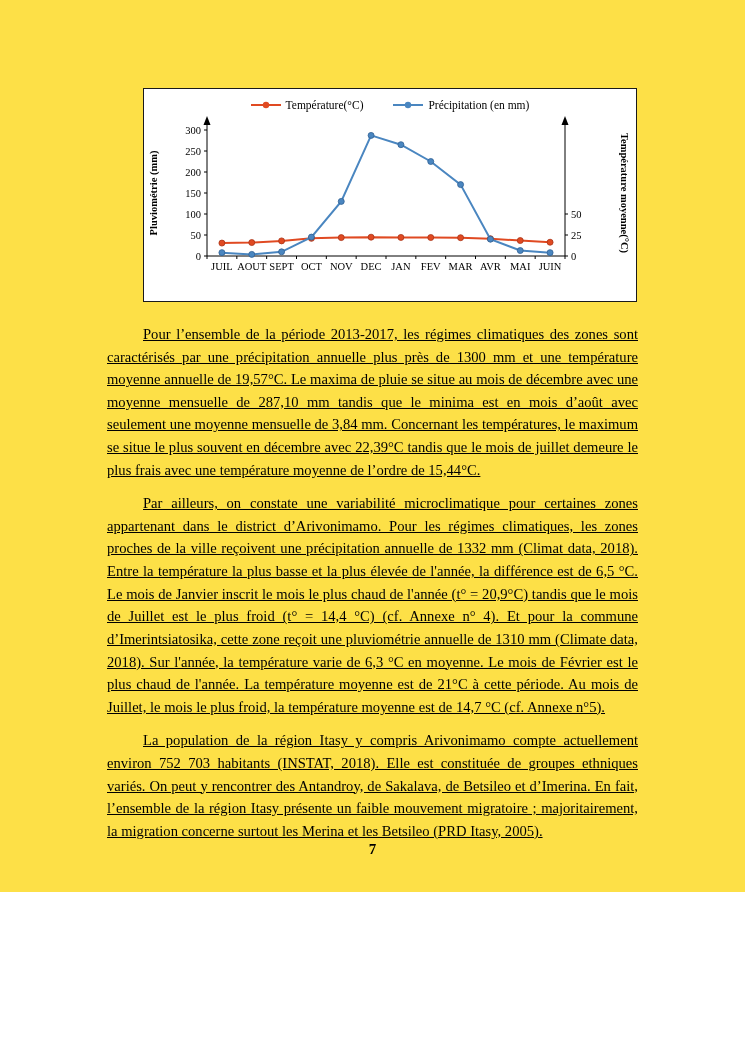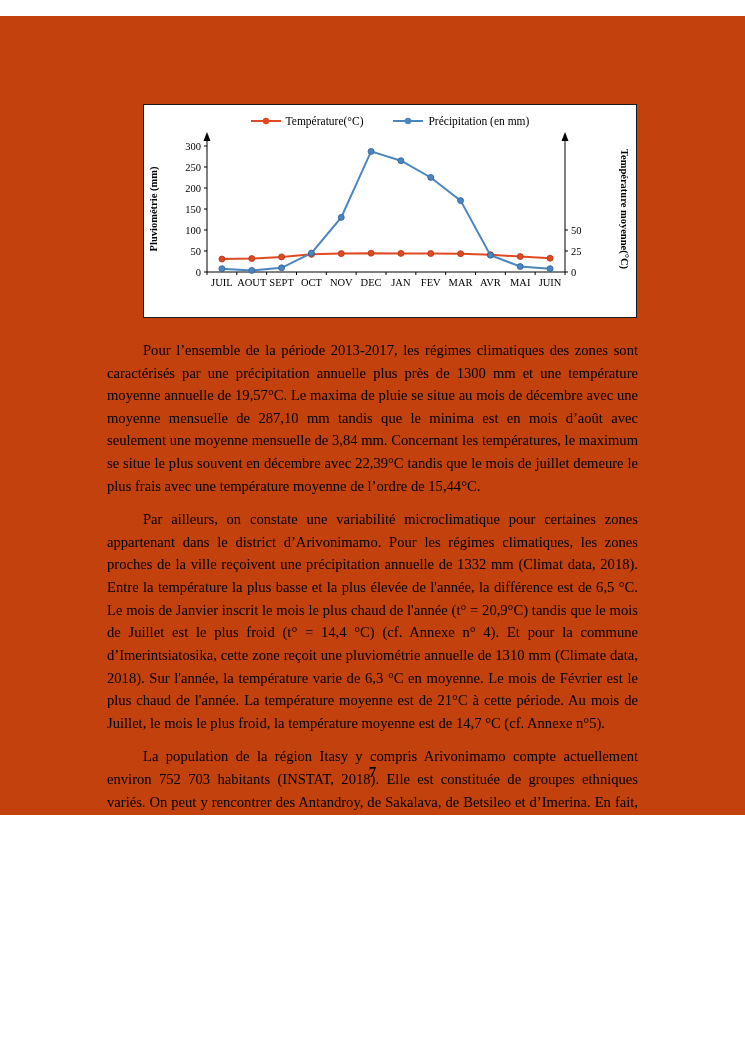--- a/index.html
+++ b/index.html
@@ -1,23 +1,22 @@
 <!DOCTYPE html>
 <html><head>
 <meta charset="utf-8">
 <style>
   html,body{margin:0;padding:0;background:#ffffff;}
   .page{
     position:relative;
-    width:745px;height:799px;
-    background:#c2410c;
+    width:745px;height:892px;
+    background:#fde047;
     font-family:"Liberation Serif", serif;
     color:#000;
     overflow:hidden;
-    margin-top:16px;
   }
   .content{padding:0 107px;}
   .figure-box{
     box-sizing:border-box;
     margin:88px 0 0 36px;
     width:494px;height:214px;
     border:1px solid #1a1a1a;
     padding-top:7px;
     background:#fff;
   }
@@ -34,21 +33,21 @@
     text-align:center;
     font-weight:bold;
     font-size:15px;
   }
   .figure-source{
     margin-top:9px;
     text-align:center;
     font-style:italic;
     font-size:15px;
   }
-  .bodytext{margin-top:21px;}
+  .bodytext{margin-top:21px;text-decoration:underline;}
   .bodytext p{
     margin:0 0 11px 0;
     font-size:14.6px;
     line-height:1.55;
     text-align:justify;
     text-indent:36px;
   }
   .page-number{
     position:absolute;left:0;right:0;bottom:34px;
     text-align:center;

